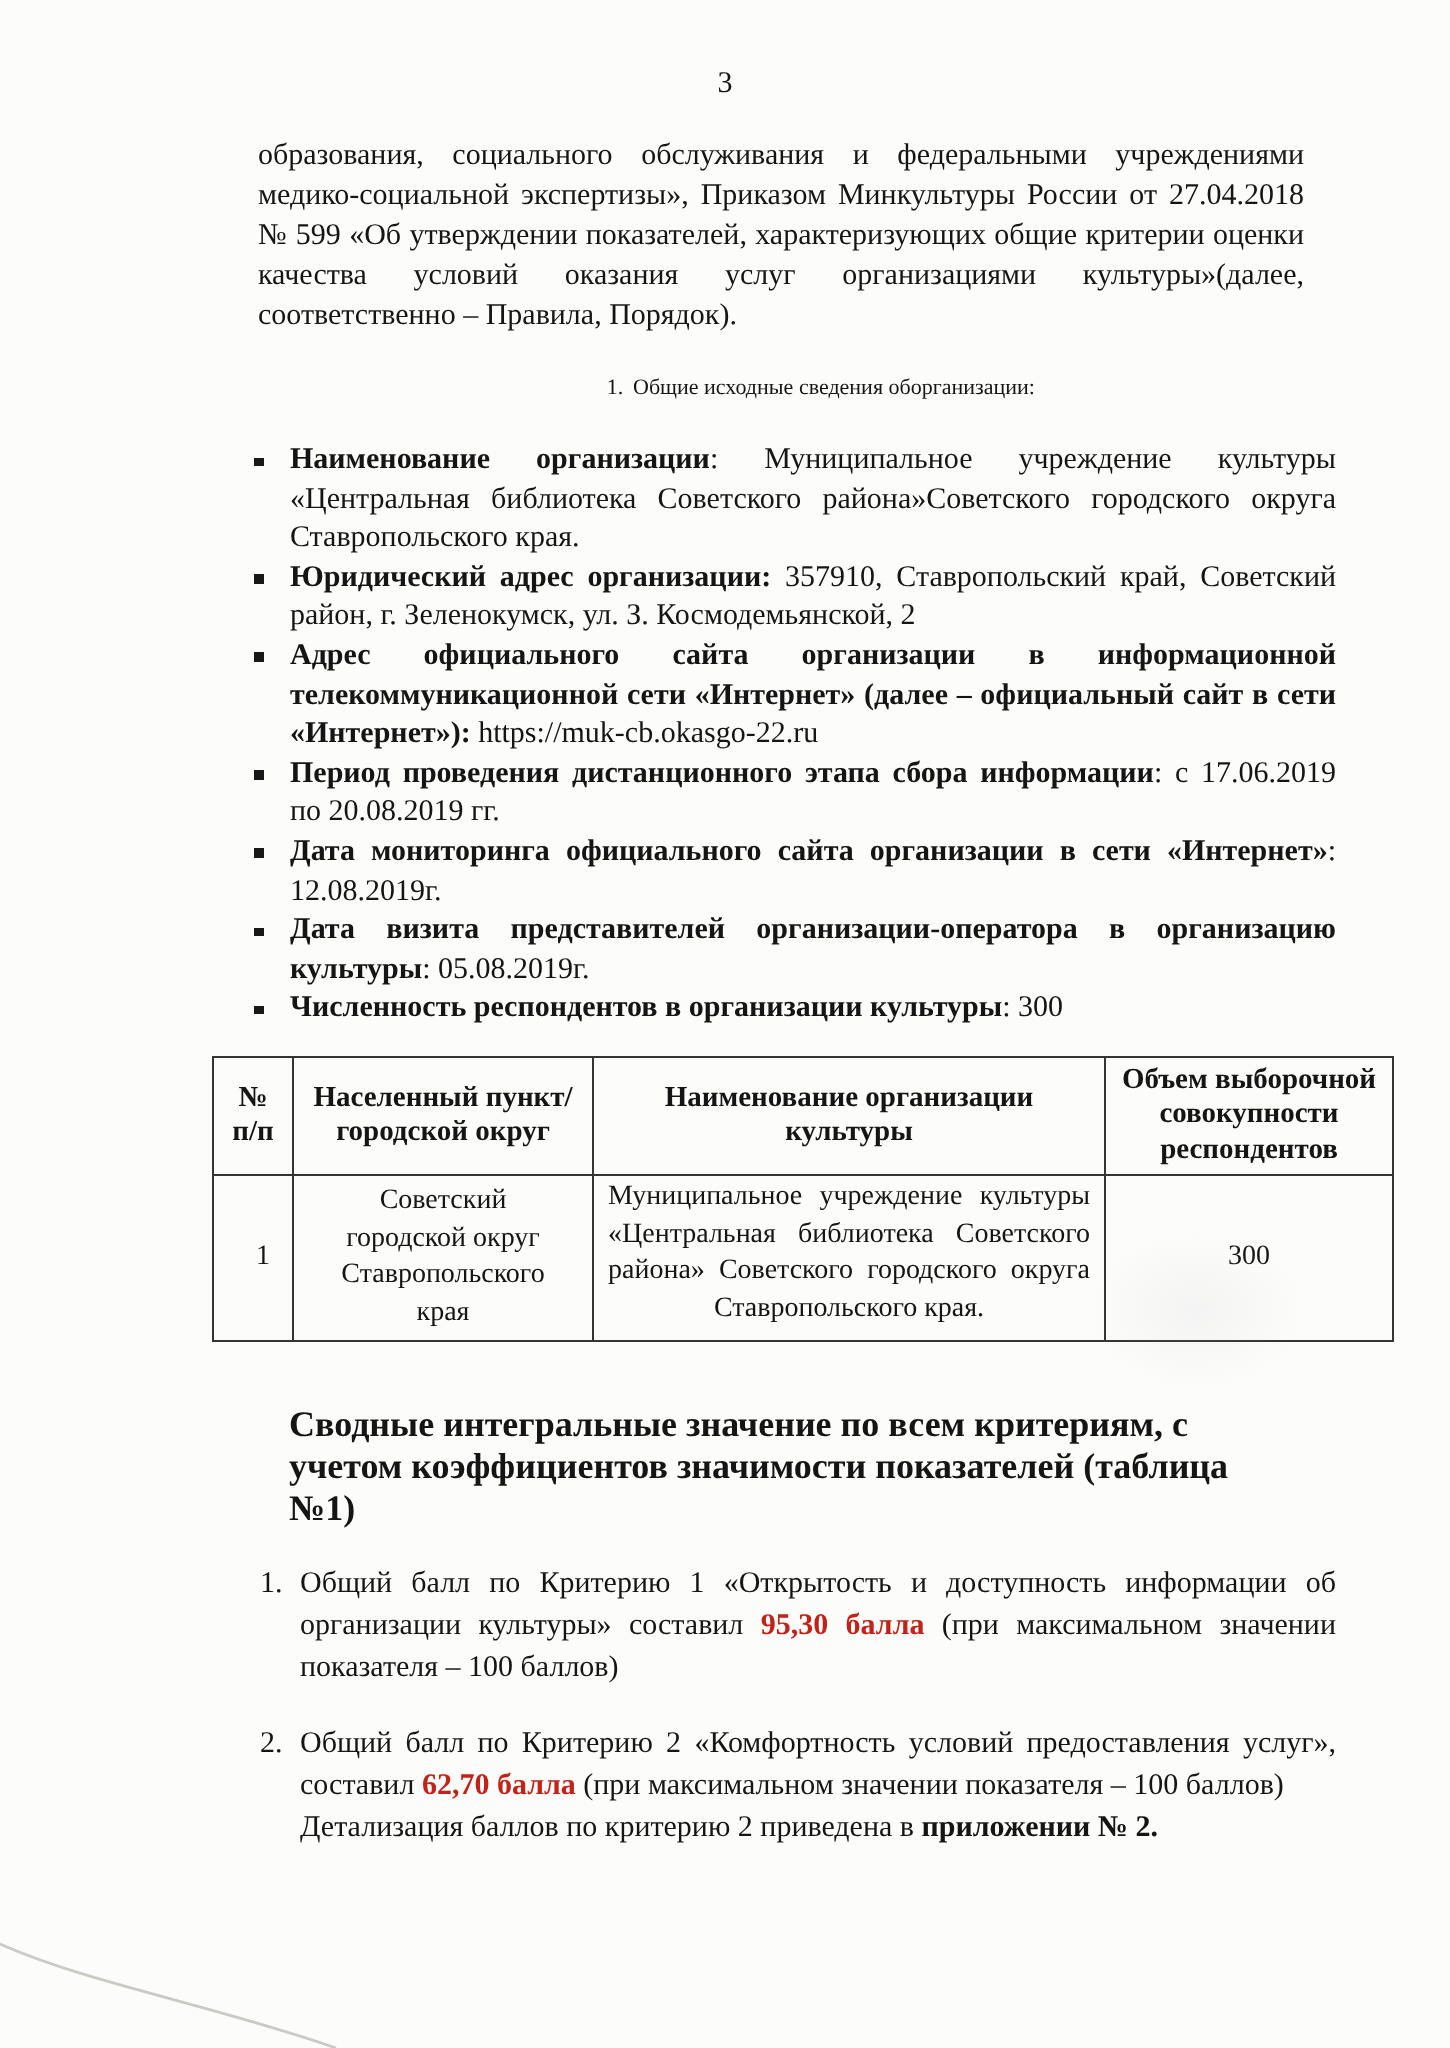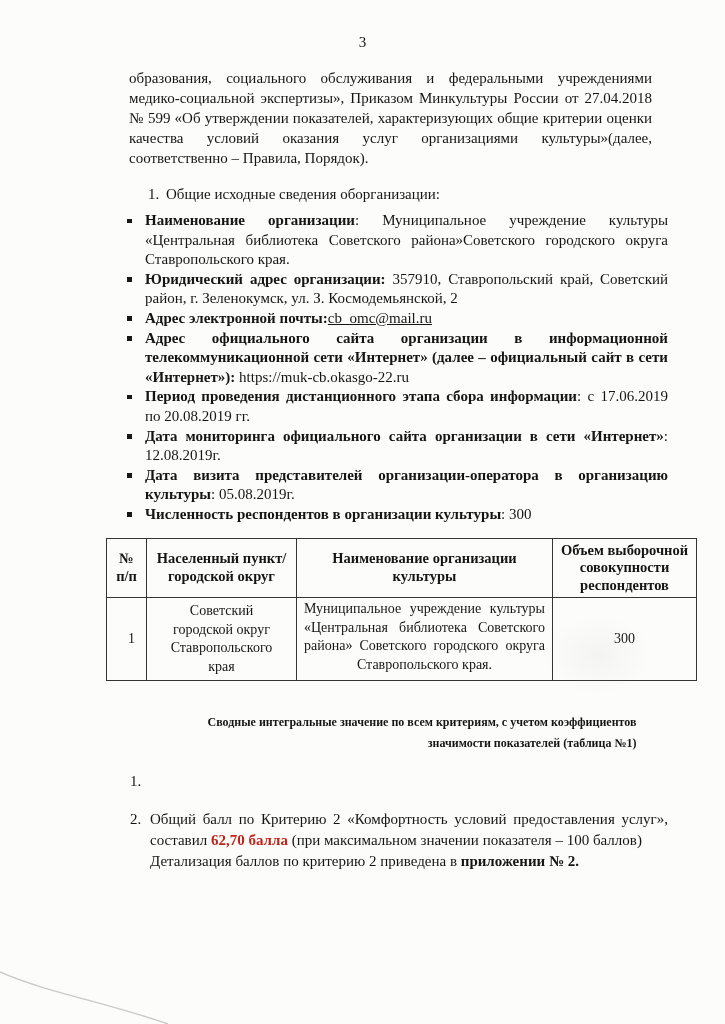--- a/index.html
+++ b/index.html
@@ -8,45 +8,45 @@
     width:725px; height:1024px; position:relative; overflow:hidden;
     background:#fcfcfa; color:var(--ink);
     font-family:"Liberation Serif", serif;
   }
   .page { position:relative; width:725px; height:1024px; }
   .page-number { text-align:center; padding-top:33px; font-size:15px; line-height:18px; }
   .content { margin:17px 57px 0 113px; }
 
   .para { margin:16px; font-size:15px; line-height:20px; text-align:justify; }
 
-  .section-line { font-size:15px; line-height:20px; padding-left:35px; }
+  .section-line { font-size:11px; line-height:20px; padding-left:35px;text-align:center; }
   .sec-num { display:inline-block; width:18px; }
 
-  .bullets { margin-top:7px; }
+  .bullets { margin-top:17px; }
   .bullet { position:relative; padding-left:32px; }
   .sq { position:absolute; left:14px; top:7.5px; width:4.5px; height:4.5px; background:#181818; }
   .btext { font-size:15px; line-height:19.6px; text-align:justify; }
 
   .run-b { font-weight:700; }
   .run-red { font-weight:700; color:var(--accent-red); }
   .run-u { text-decoration:underline; }
 
   table.rt { border-collapse:collapse; margin:13px 0 0 -7px; table-layout:fixed; width:590px; }
   .rt th, .rt td { border:1.5px solid var(--border); }
   .rt th {
     font-size:14.5px; font-weight:700; text-align:center; vertical-align:middle;
     line-height:17.5px; padding:3px 4px; white-space:pre-line;
   }
   .rt td { font-size:14px; line-height:18.5px; padding:4px 21px; vertical-align:middle; }
   .rt td.c-num, .rt td.c-resp, .rt td.c-loc { text-align:center; }
   .rt td.c-org { text-align:justify; text-align-last:center; vertical-align:top; padding:2px 7px 4px; }
 
   .summary {
     margin:31px auto 17px; max-width:492px;
-    font-size:12px; font-weight:700; text-align:right; line-height:21px;
+    font-size:18px; font-weight:700; text-align:left; line-height:21px;
   }
 
   .crit { display:flex; margin-top:17px; font-size:15px; line-height:21px; }
   .crit-num { flex:0 0 20px; margin-left:17px; }
   .crit-body { flex:1; }
   .crit-text { text-align:justify; }
 
   
   .smudge {
     position:absolute; right:72px; top:615px; width:110px; height:80px;
@@ -71,24 +71,20 @@
     </div>
 
     <div class="bullets">
       <div class="bullet">
         <span class="sq"></span>
         <div class="btext"><span class="run-b">Наименование организации</span><span>: Муниципальное учреждение культуры «Центральная библиотека Советского района»Советского городского округа Ставропольского края.</span></div>
       </div>
       <div class="bullet">
         <span class="sq"></span>
         <div class="btext"><span class="run-b">Юридический адрес организации: </span><span>357910, Ставропольский край, Советский район, г. Зеленокумск, ул. З. Космодемьянской, 2</span></div>
-      </div>
-      <div class="bullet">
-        <span class="sq"></span>
-        <div class="btext"><span class="run-b">Адрес электронной почты:</span><span class="run-u">cb_omc@mail.ru</span></div>
       </div>
       <div class="bullet">
         <span class="sq"></span>
         <div class="btext"><span class="run-b">Адрес официального сайта организации в информационной телекоммуникационной сети «Интернет» (далее – официальный сайт в сети «Интернет»): </span><span>https://muk-cb.okasgo-22.ru</span></div>
       </div>
       <div class="bullet">
         <span class="sq"></span>
         <div class="btext"><span class="run-b">Период проведения дистанционного этапа сбора информации</span><span>: с 17.06.2019 по 20.08.2019 гг.</span></div>
       </div>
       <div class="bullet">
@@ -129,20 +125,21 @@
           <td class="c-resp">300</td>
         </tr>
       </tbody>
     </table>
 
     <div class="summary">Сводные интегральные значение по всем критериям, с учетом коэффициентов значимости показателей (таблица №1)</div>
 
     <div class="crit">
       <span class="crit-num">1.</span>
       <div class="crit-body">
+        <div class="crit-text"><span>Общий балл по Критерию 1 «Открытость и доступность информации об организации культуры» составил </span><span class="run-red">95,30 балла</span><span> (при максимальном значении показателя – 100 баллов)</span></div>
       </div>
     </div>
 
     <div class="crit">
       <span class="crit-num">2.</span>
       <div class="crit-body">
         <div class="crit-text"><span>Общий балл по Критерию 2 «Комфортность условий предоставления услуг», составил </span><span class="run-red">62,70 балла</span><span> (при максимальном значении показателя – 100 баллов)</span></div>
         <div class="crit-detail"><span>Детализация баллов по критерию 2 приведена в </span><span class="run-b">приложении № 2.</span></div>
       </div>
     </div>

